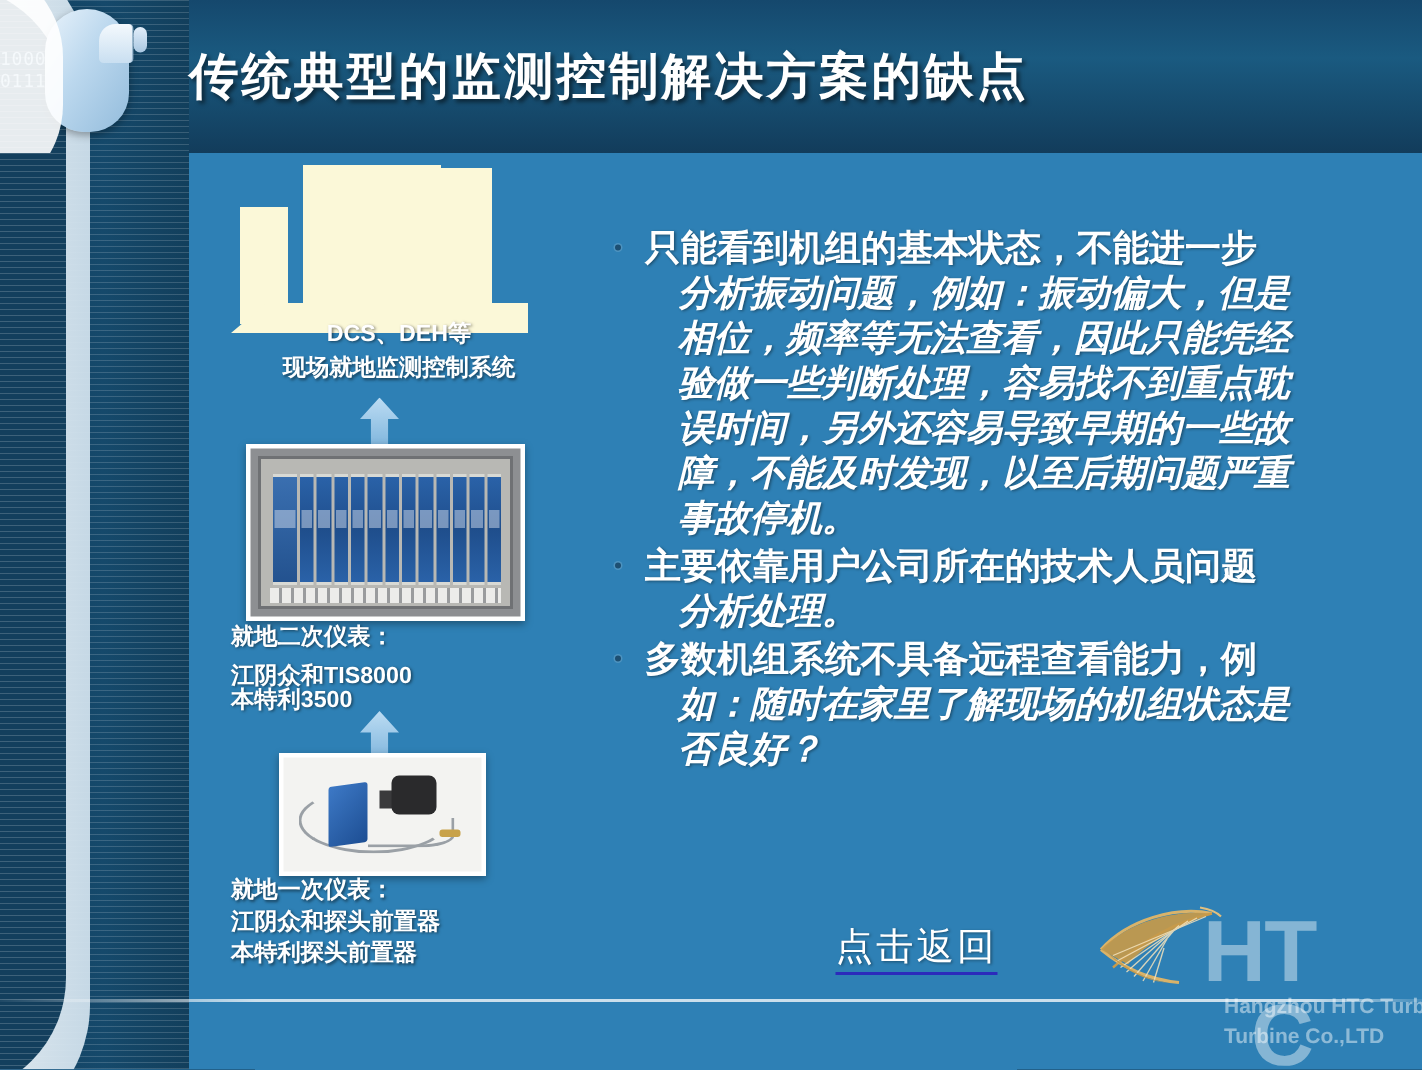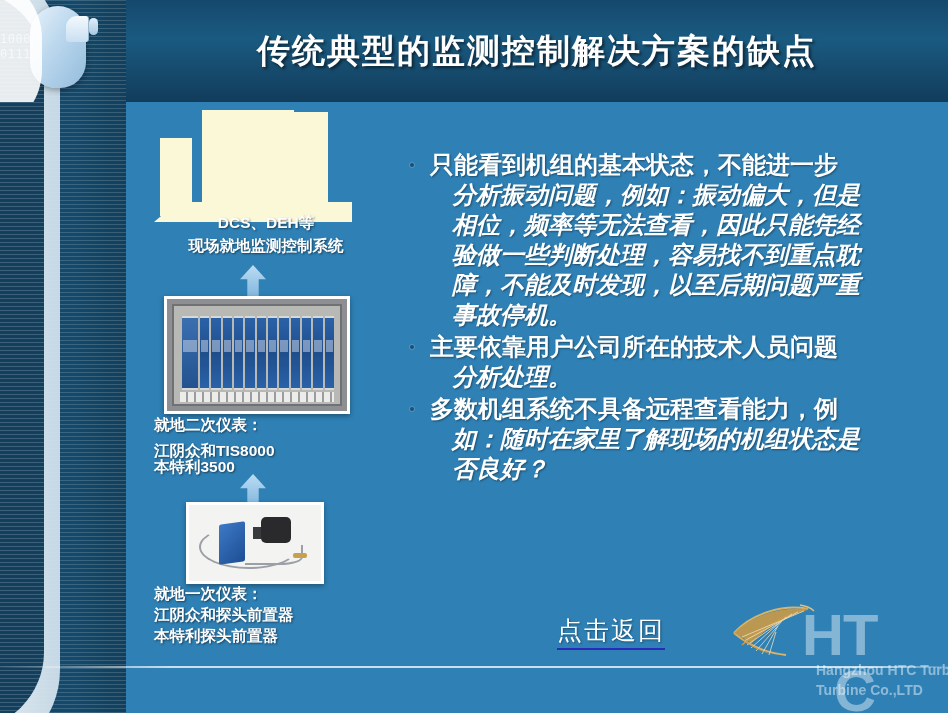--- a/index.html
+++ b/index.html
@@ -116,21 +116,21 @@
   }
 
   
   .header {
     position: absolute;
     left: 126px; top: 0;
     width: 822px; height: 102px;
     background: linear-gradient(to bottom, #15486d 0%, #1a5a80 38%, #123c5b 100%);
     display: flex;
     align-items: center;
-    justify-content: center;
+    justify-content: flex-start;
   }
   .header-title {
     color: #ffffff;
     font-family: "DejaVu Serif", "Liberation Serif", serif;
     font-weight: bold;
     font-size: 33px;
     letter-spacing: 2px;
     text-shadow: 2px 2px 3px rgba(0,0,0,.55);
     white-space: nowrap;
   }
@@ -524,20 +524,21 @@
   </div>
 
   <div class="body-col">
 
 
     <div class="bullet">
       <span class="btext">只能看到机组的基本状态，不能进一步</span>
       <span class="cont">分析振动问题，例如：振动偏大，但是</span>
       <span class="cont">相位，频率等无法查看，因此只能凭经</span>
       <span class="cont">验做一些判断处理，容易找不到重点耽</span>
+      <span class="cont">误时间，另外还容易导致早期的一些故</span>
       <span class="cont">障，不能及时发现，以至后期问题严重</span>
       <span class="cont">事故停机。</span>
     </div>
 
     <div class="bullet">
       <span class="btext">主要依靠用户公司所在的技术人员问题</span>
       <span class="cont">分析处理。</span>
     </div>
 
     <div class="bullet">

